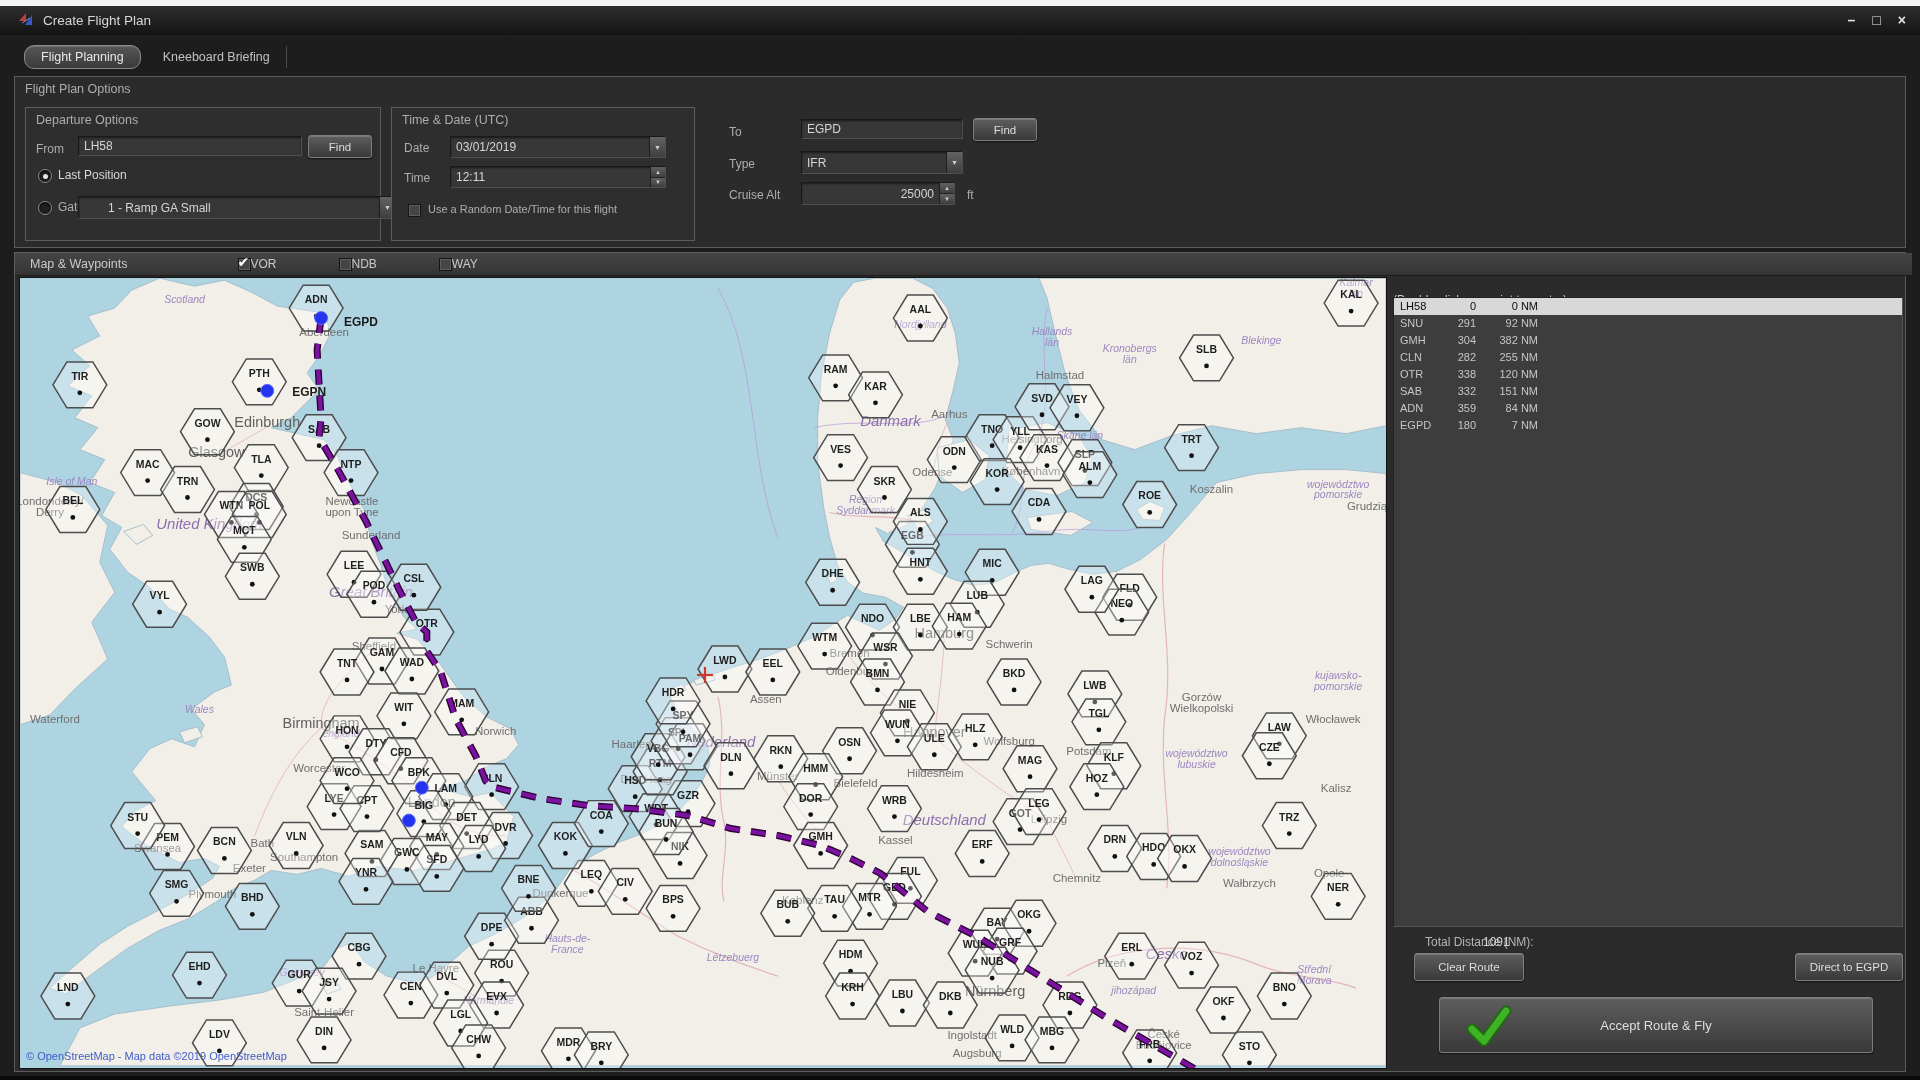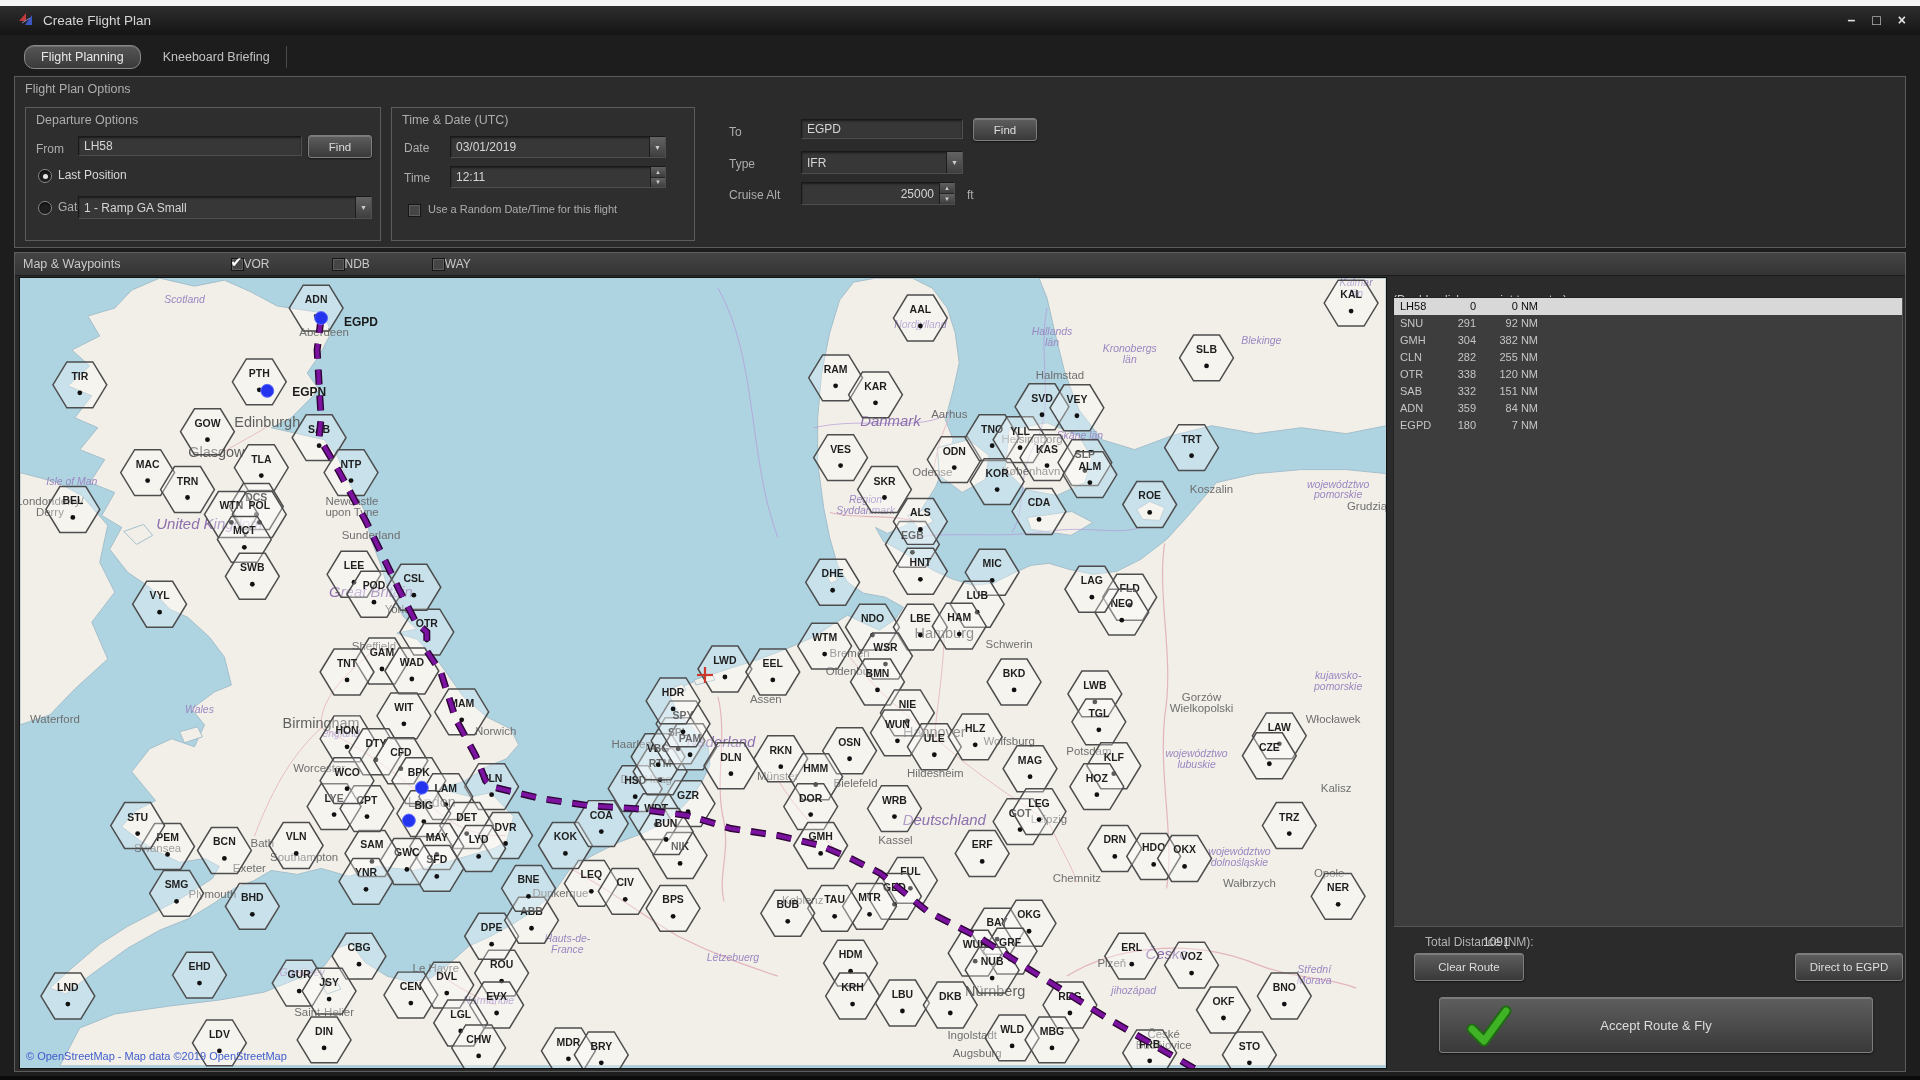--- a/index.html
+++ b/index.html
@@ -40,21 +40,21 @@
     border-radius:3px;color:#dedede;font-size:11.5px;display:flex;align-items:center;justify-content:center;
     box-shadow:inset 0 1px 0 rgba(255,255,255,.18),0 1px 2px rgba(0,0,0,.55);}
   .radio{position:absolute;width:12px;height:12px;border-radius:50%;background:#1f1f1f;
     border:1px solid #8a8a8a;box-shadow:inset 0 1px 2px #000;}
   .radio.on::after{content:'';display:block;width:5px;height:5px;margin:3.5px;border-radius:50%;background:#e6e6e6;}
   .cbx{position:absolute;width:11px;height:11px;background:#454545;border:1px solid #161616;
     box-shadow:inset 0 0 0 1px #5e5e5e;}
   .cbx.on::after{content:'\2714';color:#fff;font-size:14px;position:absolute;top:-5px;left:-1px;}
   
   #maphdr{position:absolute;left:0;top:0;width:100%;height:22px;background:linear-gradient(#454545,#343434);
-    border-bottom:1px solid #1c1c1c;display:flex;align-items:center;}
+    border-bottom:1px solid #1c1c1c;display:flex;align-items:center;padding-left:7px;}
   #maphdr .mtitle{color:#c9c9c9;font-size:12.5px;margin-left:8px;}
   #layerbar{display:flex;margin-left:110px;gap:62px;}
   .layer{display:flex;align-items:center;color:#c9c9c9;font-size:12px;position:relative;}
   .layer .cbx{position:relative;}
   #mapwrap{position:absolute;left:4px;top:24px;width:1366px;height:790px;background:#aed3e1;
     overflow:hidden;border:1px solid #111;}
   #attrib{position:absolute;left:6px;bottom:6px;color:#3f5ccc;font-size:11px;z-index:5;text-align:right;}
   svg text{pointer-events:none;}
   .land{fill:#f2efe8;stroke:#a4bfcb;stroke-width:1;}
   .lake{fill:#aed3e1;stroke:#a4bfcb;stroke-width:.8;}
@@ -120,21 +120,21 @@
 
     <div class="box" style="left:10px;top:30px;width:354px;height:132px;background:#2e2e2e;">
       <div class="gtitle" style="left:10px;top:5px;">Departure Options</div>
       <div class="lbl" style="left:10px;top:34px;">From</div>
       <input class="field" style="left: 52px; top: 28px; width: 212px; height: 18px;" value="LH58">
       <div class="btn" style="left:282px;top:27px;width:62px;height:21px;">Find</div>
       <span class="radio on" style="left:12px;top:61px;"></span>
       <div class="lbl val" style="left:32px;top:60px;">Last Position</div>
       <span class="radio" style="left:12px;top:93px;"></span>
       <div class="lbl" style="left:32px;top:92px;">Gate</div>
-      <div class="field" style="left:52px;top:88px;width:292px;height:21px;">
+      <div class="field" style="left:52px;top:88px;width:292px;height:21px;padding-left:24px;">
         <span class="fieldtext">1 - Ramp GA Small</span>
         <span class="ddbtn">▼</span>
       </div>
     </div>
 
     <div class="box" style="left:376px;top:30px;width:302px;height:132px;background:#2e2e2e;">
       <div class="gtitle" style="left:10px;top:5px;">Time &amp; Date (UTC)</div>
       <div class="lbl" style="left:12px;top:33px;">Date</div>
       <div class="field" style="left:58px;top:28px;width:214px;height:20px;">
         <span class="fieldtext">03/01/2019</span>

